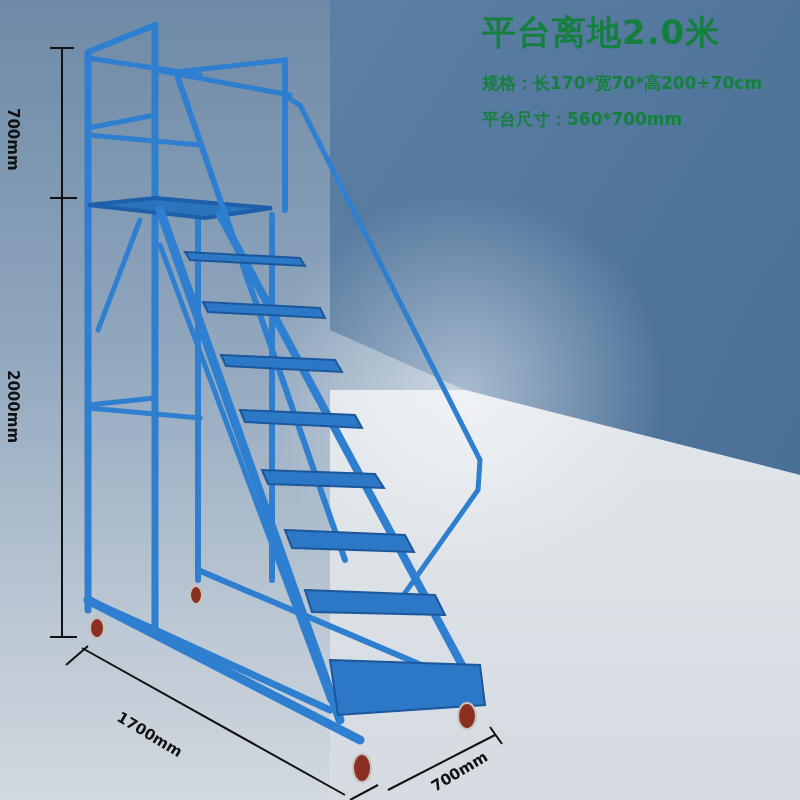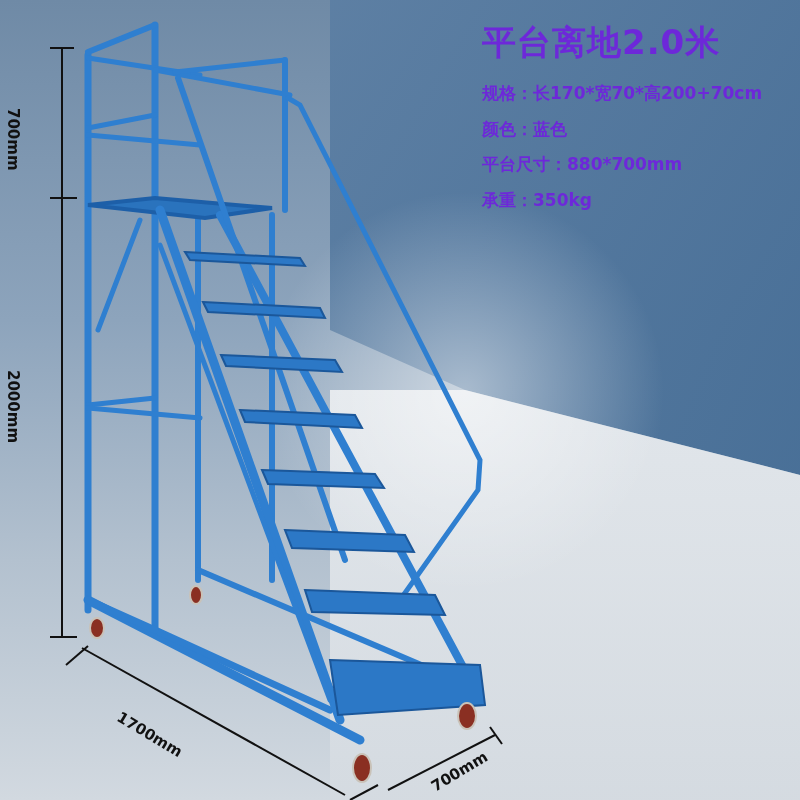--- a/index.html
+++ b/index.html
@@ -1,20 +1,20 @@
 <!DOCTYPE html>
 <html><head>
   <meta charset="utf-8">
   <style>
     html, body { margin: 0; padding: 0; }
     body { width: 800px; height: 800px; overflow: hidden; position: relative; font-family: "DejaVu Sans", sans-serif; }
     .bg { position: absolute; inset: 0; background: linear-gradient(180deg, #6f8aa6 0%, #8da4bc 40%, #b3c1cf 70%, #d2d9e0 100%); }
     .bg-right-panel { position: absolute; inset: 0; }
     .scene { position: absolute; left: 0; top: 0; width: 800px; height: 800px; }
-    .specs { position: absolute; left: 482px; top: 20px; color: #6d28d9; }
+    .specs { position: absolute; left: 482px; top: 10px; color: #15803d; }
     .title { font-size: 34px; font-weight: bold; letter-spacing: 1px; margin: 0 0 12px 0; line-height: 44px; }
     .spec-row { font-size: 17px; font-weight: bold; line-height: 35.5px; white-space: nowrap; }
     .spec-label, .spec-value { display: inline; }
     .dim-label { position: absolute; font-size: 15px; font-weight: bold; color: #111; white-space: nowrap; }
     .dim-v700 { left: 0px; top: 108px; transform-origin: 0 0; transform: translate(22px, 0) rotate(90deg); }
     .dim-v2000 { left: 0px; top: 370px; transform-origin: 0 0; transform: translate(22px, 0) rotate(90deg); }
     .dim-h1700 { left: 123px; top: 708px; transform-origin: 0 0; transform: rotate(31deg); }
     .dim-h700 { left: 428px; top: 780px; transform-origin: 0 0; transform: rotate(-31deg); }
   </style>
 </head>
@@ -113,21 +113,15 @@
 <div class="dim-label dim-v2000">2000mm</div>
 <div class="dim-label dim-h1700">1700mm</div>
 <div class="dim-label dim-h700">700mm</div>
 
 <div class="specs">
   <div class="title">平台离地2.0米</div>
   <div class="spec-row">
     <span class="spec-label">规格：</span><span class="spec-value">长170*宽70*高200+70cm</span>
   </div>
   <div class="spec-row">
-    <span class="spec-label">颜色：</span><span class="spec-value">蓝色</span>
-  </div>
-  <div class="spec-row">
-    <span class="spec-label">平台尺寸：</span><span class="spec-value">880*700mm</span>
-  </div>
-  <div class="spec-row">
-    <span class="spec-label">承重：</span><span class="spec-value">350kg</span>
+    <span class="spec-label">平台尺寸：</span><span class="spec-value">560*700mm</span>
   </div>
 </div>
 
 </body></html>

